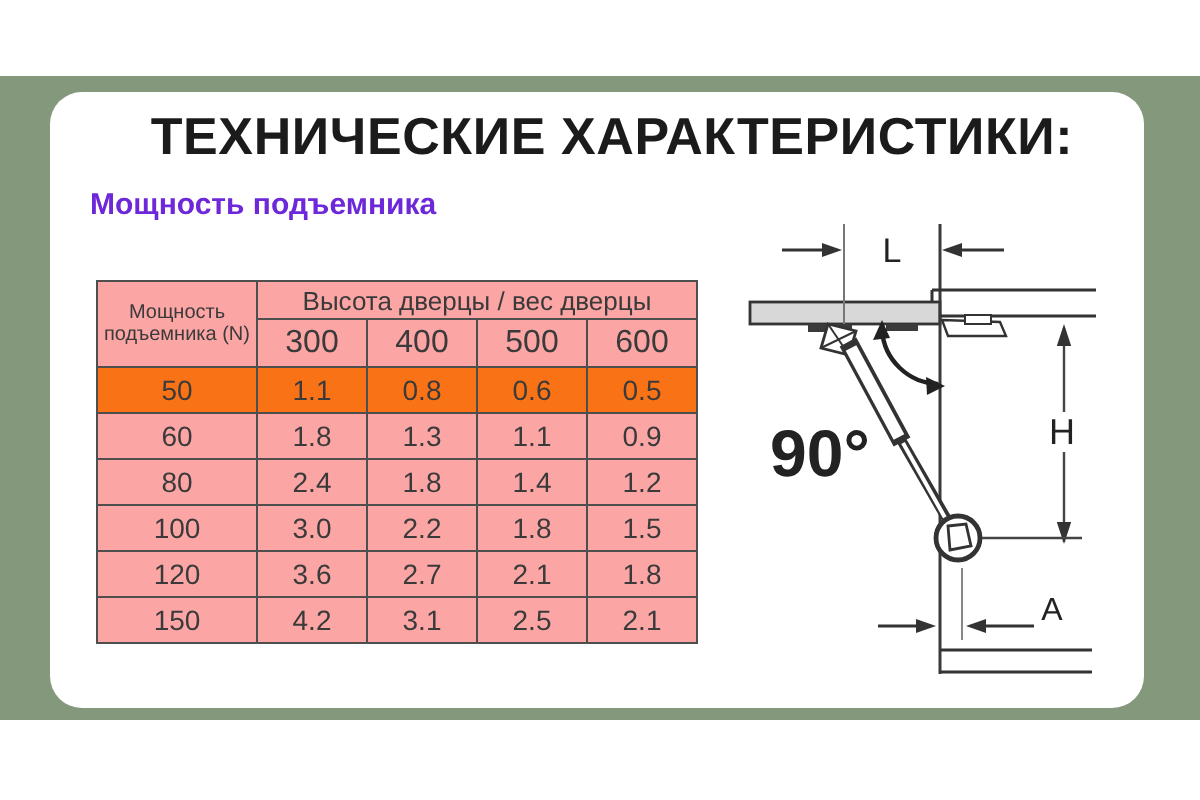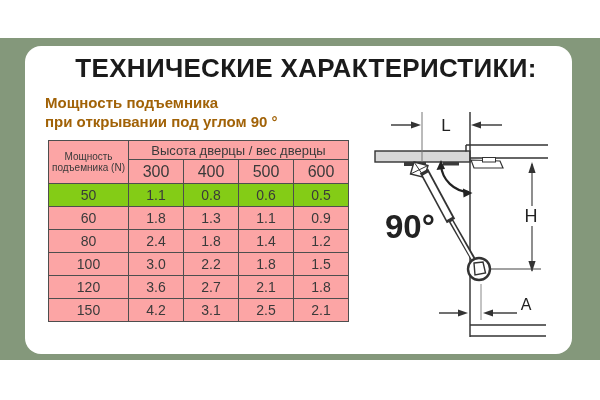--- a/index.html
+++ b/index.html
@@ -9,49 +9,48 @@
     font-family:"Liberation Sans", sans-serif; overflow:hidden;
   }
   .green-band { position:absolute; left:0; top:38px; width:600px; height:322px; background:#84987b; }
   .card { position:absolute; left:25px; top:46px; width:547px; height:308px; background:#ffffff; border-radius:16px; }
   .title {
     position:absolute; top:53px; left:0; width:100%; text-align:center;
     font-size:26px; font-weight:bold; color:#1b1b1b; letter-spacing:0.3px;padding-left:12px;
   }
   .subtitle {
     position:absolute; left:45px; top:93px; font-size:15px; font-weight:bold;
-    color:#a16207; line-height:19px;
+    color:#6d28d9; line-height:19px;
   }
   table.spec-table {
     position:absolute; left:48px; top:140px; border-collapse:collapse; table-layout:fixed;
   }
   .spec-table th, .spec-table td {
     border:1.5px solid #4e4e4e; text-align:center; vertical-align:middle;
     color:#3a3a3a; padding:0; font-weight:normal; background:#fca5a5;
   }
   .spec-table .corner { width:80px; font-size:10px; line-height:11.5px; }
   .spec-table .group { font-size:13px; height:19px;margin-top:24px; }
   .spec-table .colhead th { width:55px; font-size:16px; height:24px;margin-top:19px; }
   .spec-table tbody td { font-size:14px; height:23px; }
-  .spec-table tbody tr.hl td { background:#84cc16; }
+  .spec-table tbody tr.hl td { background:#f97316; }
   svg.diagram { position:absolute; left:368px; top:103px; }
   svg.diagram text { font-family:"Liberation Sans", sans-serif; fill:#222; }
 </style>
 </head>
 <body>
 
 <div class="page">
   <div class="green-band"></div>
   <div class="card"></div>
 
   <div class="title">ТЕХНИЧЕСКИЕ ХАРАКТЕРИСТИКИ:</div>
 
   <div class="subtitle">
     <div>Мощность подъемника</div>
-    <div>при открывании под углом 90 °</div>
   </div>
 
   <table class="spec-table">
     <thead>
       <tr>
         <th class="corner" rowspan="2">Мощность подъемника (N)</th>
         <th class="group" colspan="4">Высота дверцы / вес дверцы</th>
       </tr>
       <tr class="colhead" id="col-headers">
           <th>300</th>

